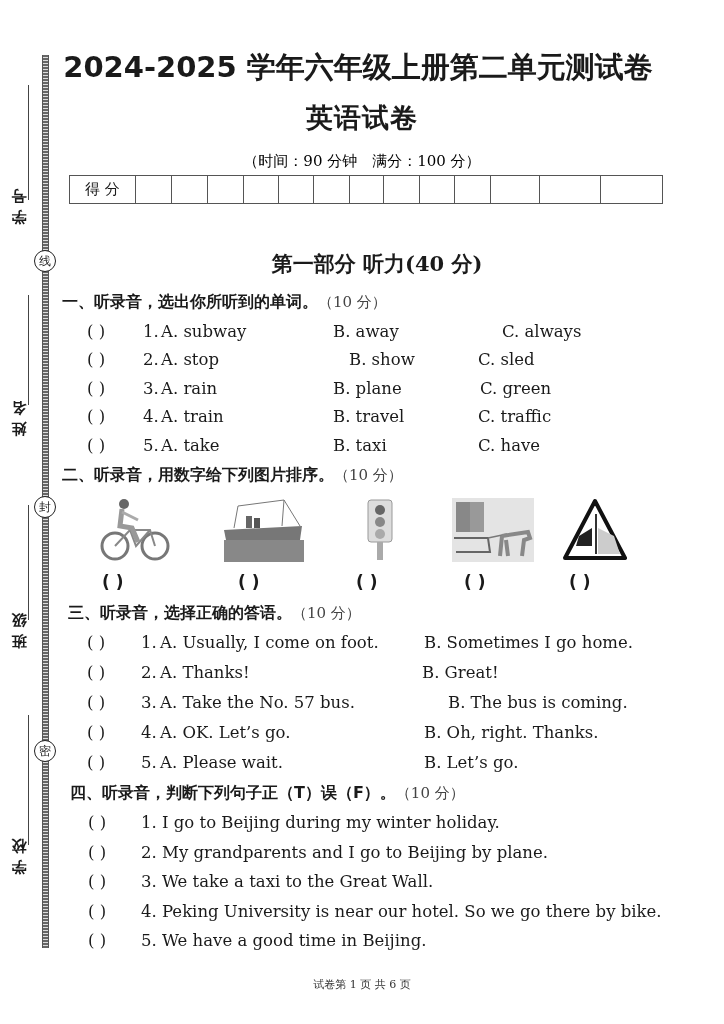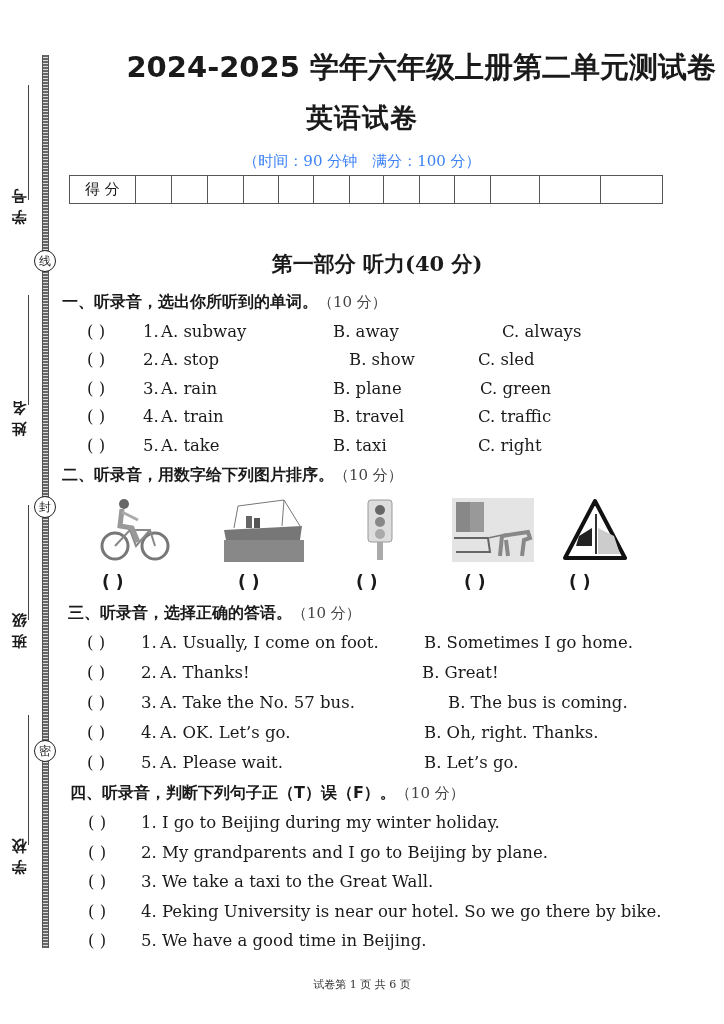--- a/index.html
+++ b/index.html
@@ -1,23 +1,23 @@
 <!DOCTYPE html>
 <html><head>
 <meta charset="utf-8">
 <style>
   html, body { margin: 0; padding: 0; background: #ffffff; }
   body { width: 724px; height: 1024px; position: relative; overflow: hidden;
          font-family: "DejaVu Serif", "Liberation Serif", serif; color: #1a1a1a; }
   .abs { position: absolute; }
-  .title { left: 0; width: 716px; top: 48px; text-align: right; font-family: "DejaVu Sans", sans-serif;
+  .title { left: 0; width: 716px; top: 48px; text-align: center; font-family: "DejaVu Sans", sans-serif;
            font-weight: bold; font-size: 29px; letter-spacing: 0px; white-space: nowrap; }
   .subtitle { left: 0; width: 724px; top: 100px; text-align: center; font-family: "DejaVu Sans", sans-serif;
               font-weight: bold; font-size: 27px; letter-spacing: 1px; }
-  .meta { left: 0; width: 724px; top: 152px; text-align: center; font-size: 15px; color: #3b82f6; }
+  .meta { left: 0; width: 724px; top: 152px; text-align: center; font-size: 15px; color: #000000; }
   table.score { position: absolute; left: 69px; top: 175px; border-collapse: collapse; width: 594px; }
   table.score td { border: 1.3px solid #555; height: 27px; text-align: center; font-family: "DejaVu Sans", sans-serif;
                    font-size: 15px; padding: 0; }
   .part-title { left: 0; width: 724px; top: 250px; text-align: center; font-size: 21px; font-weight: bold; padding-left: 30px; box-sizing: border-box; }
   .section-head { left: 62px; font-family: "DejaVu Sans", sans-serif; font-size: 16px; font-weight: bold; white-space: nowrap; }
   .section-head .pts { font-family: "DejaVu Serif", serif; font-weight: normal; color: #444; font-size: 15px; }
   .q { font-size: 16.5px; white-space: nowrap; }
   .binding { left: 42px; top: 55px; width: 5px; height: 893px;
              background: repeating-linear-gradient(to bottom, #666 0, #666 2px, #ddd 2px, #ddd 3px); border-left:1px solid #555; border-right:1px solid #555; }
   .seal { width: 20px; height: 20px; border: 1.3px solid #222; border-radius: 50%; background: #fff;
@@ -114,21 +114,21 @@
 <div class="abs q" style="left:87px;top:407px;">(      )</div>
 <div class="abs q" style="left:143px;top:407px;">4.</div>
 <div class="abs q" style="left:161px;top:407px;">A. train</div>
 <div class="abs q" style="left:333px;top:407px;">B. travel</div>
 <div class="abs q" style="left:478px;top:407px;">C. traffic</div>
 
 <div class="abs q" style="left:87px;top:436px;">(      )</div>
 <div class="abs q" style="left:143px;top:436px;">5.</div>
 <div class="abs q" style="left:161px;top:436px;">A. take</div>
 <div class="abs q" style="left:333px;top:436px;">B. taxi</div>
-<div class="abs q" style="left:478px;top:436px;">C. right</div>
+<div class="abs q" style="left:478px;top:436px;">C. have</div>
 
 <div class="abs section-head" style="top:465px;">
   <span>二、听录音，用数字给下列图片排序。</span><span class="pts">（10 分）</span>
 </div>
 
 <svg class="abs pic" style="left:100px;width:72px;" viewBox="0 0 72 64">
   <circle cx="15" cy="48" r="13" fill="none" stroke="#777" stroke-width="3"></circle>
   <circle cx="55" cy="48" r="13" fill="none" stroke="#777" stroke-width="3"></circle>
   <path d="M15 48 L30 32 L50 32 L55 48 M30 32 L36 48 L50 32" fill="none" stroke="#888" stroke-width="2"></path>
   <circle cx="24" cy="6" r="5" fill="#666"></circle>

